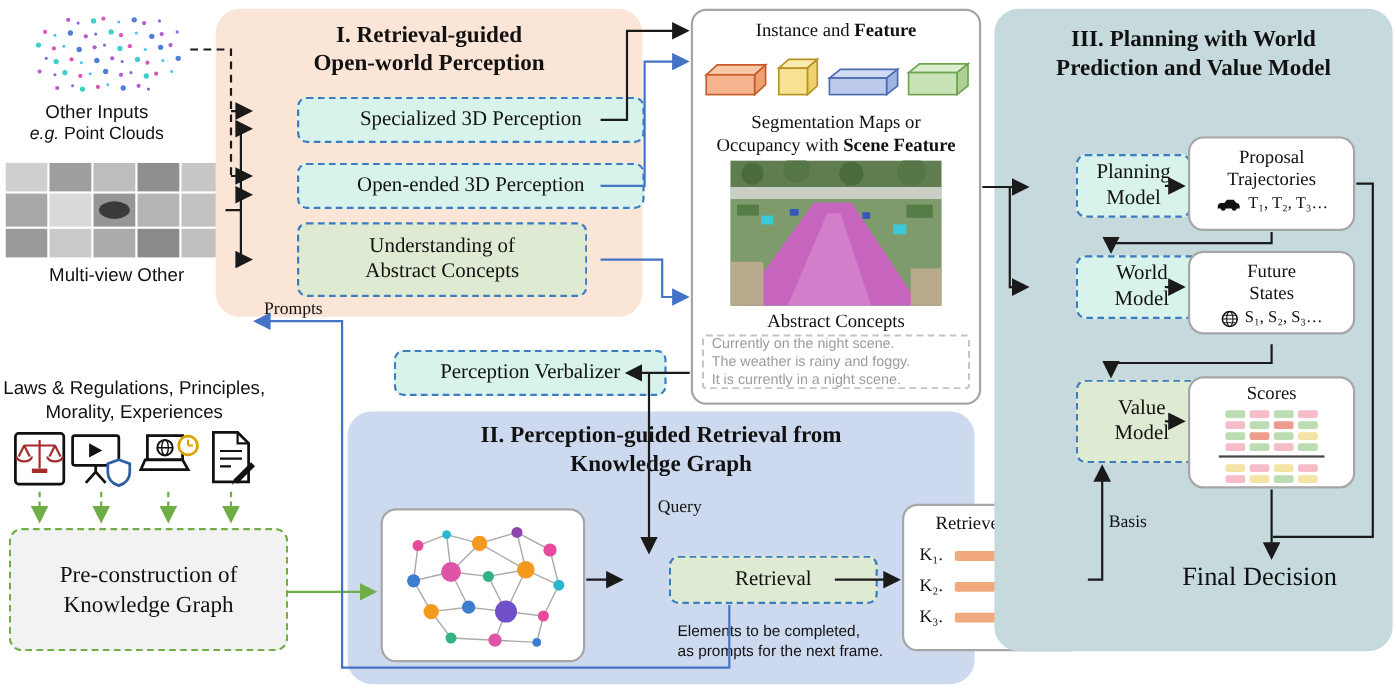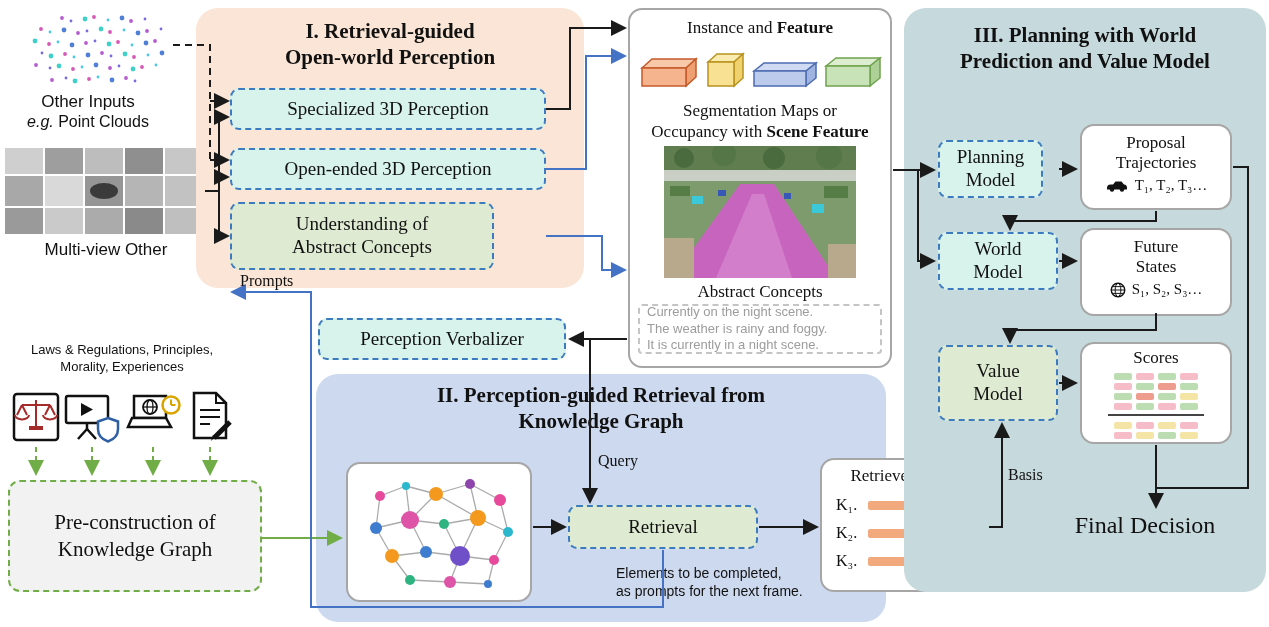--- a/index.html
+++ b/index.html
@@ -5,21 +5,21 @@
   html,body{margin:0;padding:0;background:#fff;}
   .canvas{position:relative;width:1269px;height:627px;background:#fff;overflow:hidden;
           font-family:"Liberation Serif","DejaVu Serif","DejaVu Sans",serif;color:#111;}
   .abs{position:absolute;}
   .sans{font-family:"Liberation Sans","DejaVu Sans",sans-serif;}
   .center{text-align:center;}
   .preline{white-space:pre-line;}
   .sec{border-radius:22px;}
   .sec-title{font-weight:bold;font-size:21px;line-height:1.25;text-align:center;white-space:pre-line;}
   .pbox{border:2px dashed #3D7BC0;border-radius:9px;display:flex;align-items:center;justify-content:center;
-        text-align:center;font-size:19px;line-height:1.2;white-space:pre-line;box-sizing:border-box;}
+        text-align:center;font-size:19px;line-height:1.2;white-space:pre-line;box-sizing:border-box;margin-left:40px;}
   .teal{background:#D8F2EC;}
   .green{background:#DEEBD2;}
   .whitebox{background:#fff;border:2px solid #A6A6A6;border-radius:14px;box-sizing:border-box;}
   .io-title{font-size:17px;line-height:1.15;text-align:center;white-space:pre-line;padding-top:7px;}
   .io-row{display:flex;align-items:center;justify-content:center;gap:6px;margin-top:5px;font-size:15px;}
   .io-row svg{flex-shrink:0;}
   .k-row{display:flex;align-items:center;gap:6px;}
   .k-label{font-size:16px;width:26px;}
   .k-bar{width:102px;height:9px;border-radius:2px;display:inline-block;}
   .score-row{display:flex;gap:4px;justify-content:center;margin-bottom:3px;}
@@ -282,21 +282,21 @@
         <path d="M2,9 Q2,5.5 5.5,5.5 L8,5.5 L10.5,2.5 L16.5,2.5 L19,5.5 Q22,5.5 22,9 L22,10.5 L2,10.5 Z" fill="#111"></path>
         <circle cx="7" cy="10.5" r="2.2" fill="#111"></circle>
           <circle cx="17" cy="10.5" r="2.2" fill="#111"></circle>
       </svg>
       <span>T₁, T₂, T₃…</span>
     </div>
   </div>
 
   <div class="abs pbox teal" style="left:938px;top:232px;width:120px;height:58px">World
 Model</div>
-  <div class="abs whitebox" style="left:1080px;top:228px;width:152px;height:88px">
+  <div class="abs whitebox" style="left:1080px;top:228px;width:152px;height:76px">
     <div class="io-title">Future
 States</div>
     <div class="io-row">
       <svg width="16" height="16" viewBox="0 0 18 18">
         <circle cx="9" cy="9" r="7.6" fill="none" stroke="#111" stroke-width="1.6"></circle>
         <ellipse cx="9" cy="9" rx="3.2" ry="7.6" fill="none" stroke="#111" stroke-width="1.1"></ellipse>
         <line x1="1.6" y1="9" x2="16.4" y2="9" stroke="#111" stroke-width="1.1"></line>
         <line x1="3" y1="5.2" x2="15" y2="5.2" stroke="#111" stroke-width="1.1"></line>
         <line x1="3" y1="12.8" x2="15" y2="12.8" stroke="#111" stroke-width="1.1"></line>
       </svg>
@@ -345,21 +345,21 @@
           <span class="score-cell" style="background: rgb(244, 228, 166);"></span>
           <span class="score-cell" style="background: rgb(188, 220, 178);"></span>
           <span class="score-cell" style="background: rgb(244, 228, 166);"></span>
         </div>
       </div>
   </div>
 
   <div class="abs lbl" style="left:1008px;top:466px">Basis</div>
   <div class="abs center" style="left:1060px;top:512px;width:170px;font-size:24px">Final Decision</div>
 
-  <div class="abs sans center preline" style="left:2px;top:342px;width:240px;font-size:13px;line-height:1.3">Laws &amp; Regulations, Principles,
+  <div class="abs sans center preline" style="left:2px;top:342px;width:240px;font-size:17px;line-height:1.3">Laws &amp; Regulations, Principles,
 Morality, Experiences</div>
 
   <svg class="abs" style="left:12px;top:392px" width="48" height="50" viewBox="0 0 48 50">
     <rect x="2" y="2" width="44" height="46" rx="3" fill="none" stroke="#111" stroke-width="2.5"></rect>
     <g stroke="#A52A2A" stroke-width="2" fill="none">
       <line x1="24" y1="8" x2="24" y2="34"></line>
         <line x1="10" y1="13" x2="38" y2="13"></line>
       <path d="M10,13 L5,23 M10,13 L15,23 M3,23 a7,4.5 0 0 0 14,0"></path>
       <path d="M38,13 L33,23 M38,13 L43,23 M31,23 a7,4.5 0 0 0 14,0"></path>
     </g>

